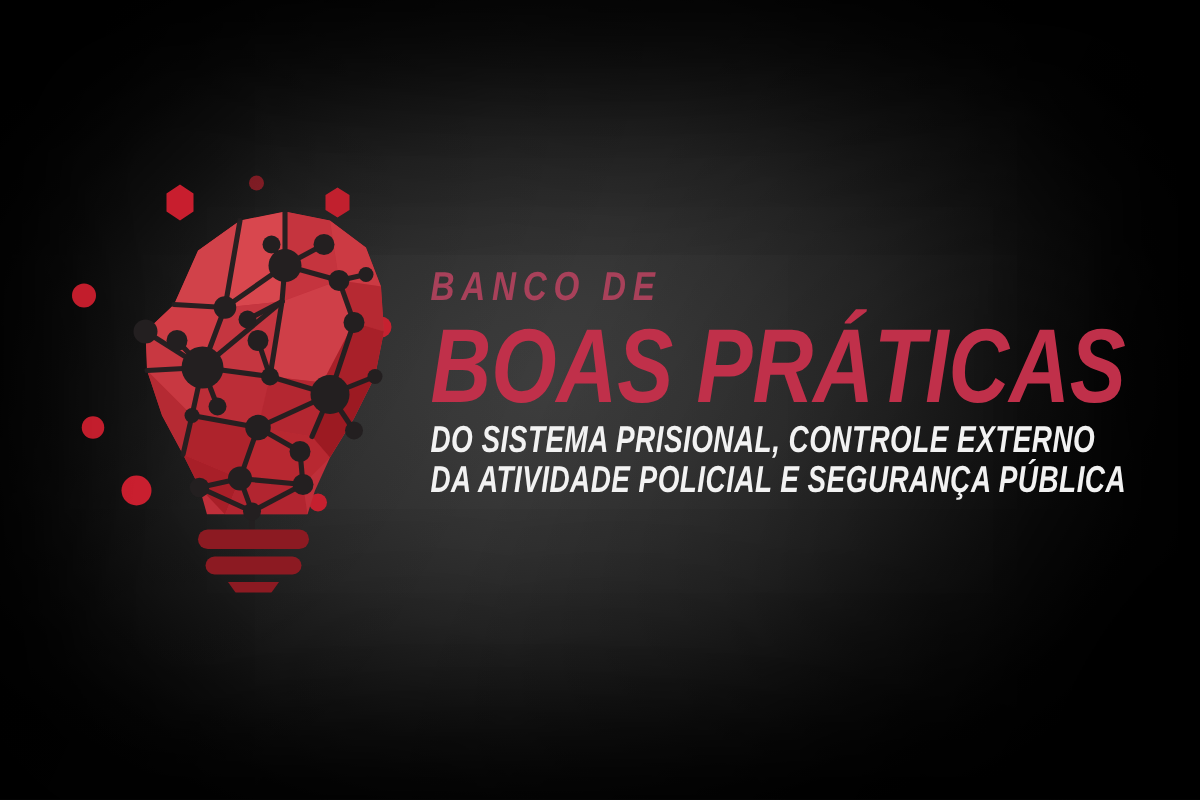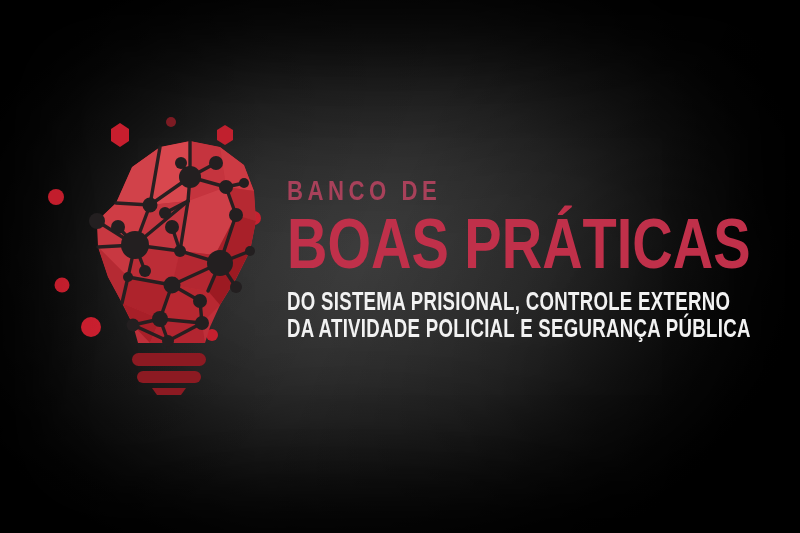--- a/index.html
+++ b/index.html
@@ -11,20 +11,21 @@
   body {
     font-family: "Liberation Sans", sans-serif;
   }
 
   #stage {
     position: relative;
     width: 800px;
     height: 533px;
     overflow: hidden;
     background: #0a0a0a;
+    font-style: italic;
   }
 
   
   .bg-base {
     position: absolute;
     inset: 0;
     background: #141414;
   }
   .bg-glow {
     position: absolute;
@@ -96,21 +97,21 @@
     line-height: 64px;
     font-weight: 700;
     letter-spacing: 0px;
     margin-top: 6px;
     transform: scaleX(0.80);
     transform-origin: left center;
     white-space: nowrap;
   }
 
   .subtitle {
-    margin-top: 12px;
+    margin-top: 4px;
   }
   .sub-line {
     color: #f2f2f2;
     font-size: 25px;
     line-height: 27px;
     font-weight: 700;
     letter-spacing: 0.4px;
     transform: scaleX(0.745);
     transform-origin: left center;
     white-space: nowrap;

